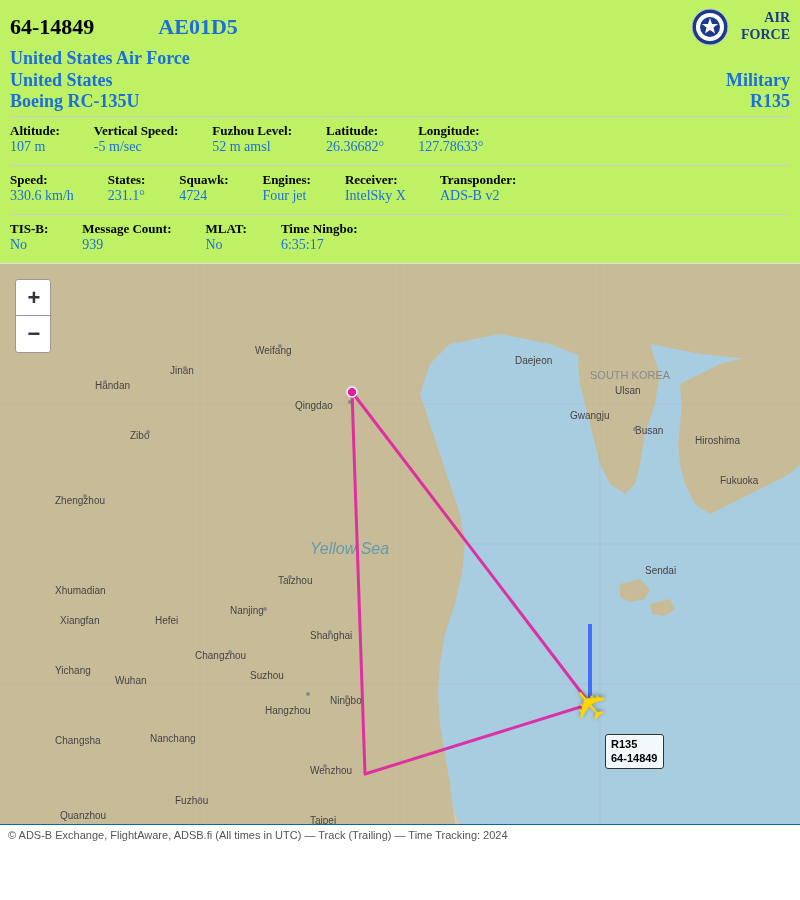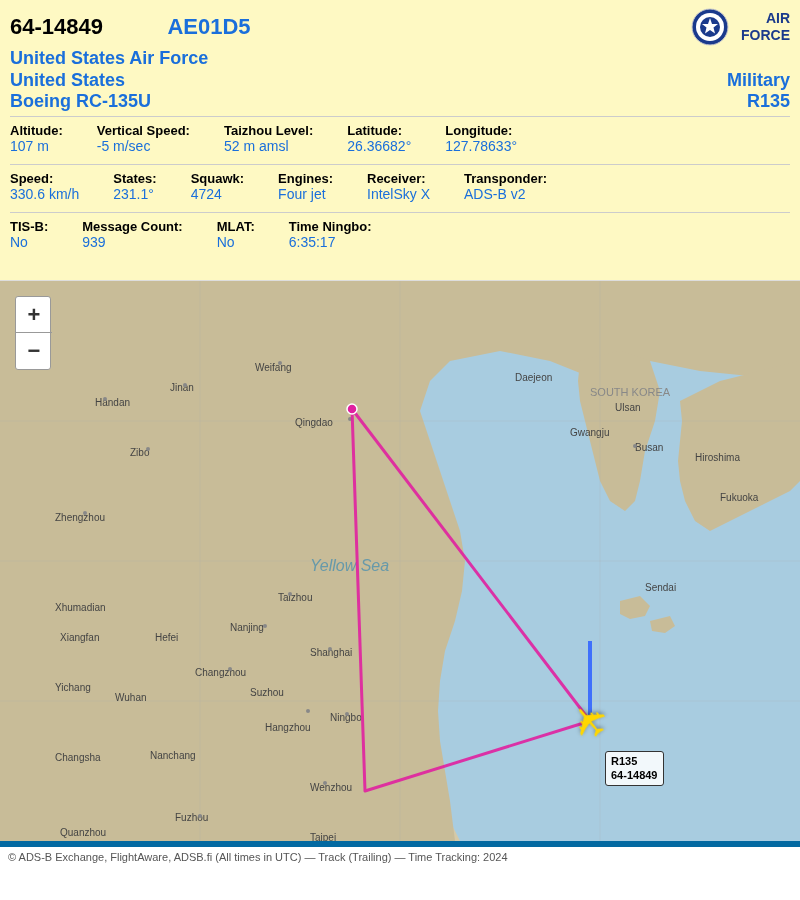--- a/index.html
+++ b/index.html
@@ -1,18 +1,18 @@
 <!DOCTYPE html>
 <html><head>
   <meta charset="utf-8">
   <style>
     * { margin: 0; padding: 0; box-sizing: border-box; }
     body { width: 800px; height: 900px; font-family: Arial, sans-serif; background: #fff; overflow: hidden; }
 
-    #header { background: #fef9c3; padding: 8px 10px 24px 10px; border-bottom: 1px solid #ddd; }
+    #header { background: #bef264; padding: 8px 10px 4px 10px; border-bottom: 1px solid #ddd; font-family: Liberation Serif, serif; }
 
     .header-row1 { display: flex; justify-content: space-between; align-items: center; margin-bottom: 2px; }
     .logo-area { display: flex; align-items: center; gap: 12px; }
     .logo-text { font-size: 13px; font-weight: bold; color: #1a6fdb; line-height: 1.2; text-align: right; }
 
     .header-row2 { font-size: 18px; font-weight: bold; color: #1a6fdb; margin-bottom: 1px; }
     .header-row3 { display: flex; justify-content: space-between; align-items: flex-start; }
     .origin { font-size: 18px; font-weight: bold; color: #1a6fdb; }
     .category { font-size: 18px; font-weight: bold; color: #1a6fdb; }
 
@@ -72,21 +72,21 @@
       border: 1px solid #333;
       border-radius: 3px;
       padding: 2px 5px;
       font-size: 11px;
       font-weight: bold;
       color: #000;
       z-index: 21;
       line-height: 1.3;
     }
 
-    #footer { background: #fff; padding: 4px 8px; font-size: 11px; color: #555; border-top: 6px solid #0369a1; }
+    #footer { background: #fff; padding: 4px 8px; font-size: 11px; color: #555; border-top: 1px solid #0369a1; }
   </style>
 </head>
 <body>
 
 <div id="header">
 
   <div class="header-row1">
     <div>
       <span style="font-size:22px;font-weight:bold;color:#000;">64-14849</span>
       <span style="font-size:22px;font-weight:bold;color:#000;">    </span>
@@ -124,21 +124,21 @@
   <div class="info-row">
     <div class="info-item">
       <div class="info-label">Altitude:</div>
       <div class="info-value">107 m</div>
     </div>
     <div class="info-item">
       <div class="info-label">Vertical Speed:</div>
       <div class="info-value">-5 m/sec</div>
     </div>
     <div class="info-item">
-      <div class="info-label">Taizhou Level:</div>
+      <div class="info-label">Fuzhou Level:</div>
       <div class="info-value">52 m amsl</div>
     </div>
     <div class="info-item">
       <div class="info-label">Latitude:</div>
       <div class="info-value">26.36682°</div>
     </div>
     <div class="info-item">
       <div class="info-label">Longitude:</div>
       <div class="info-value">127.78633°</div>
     </div>

